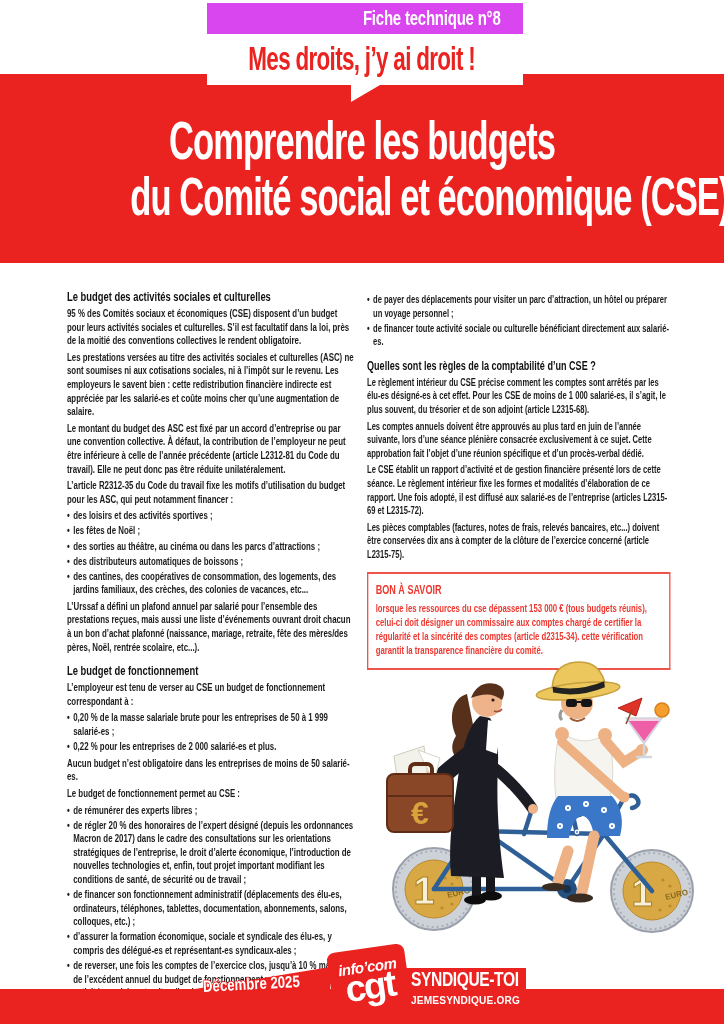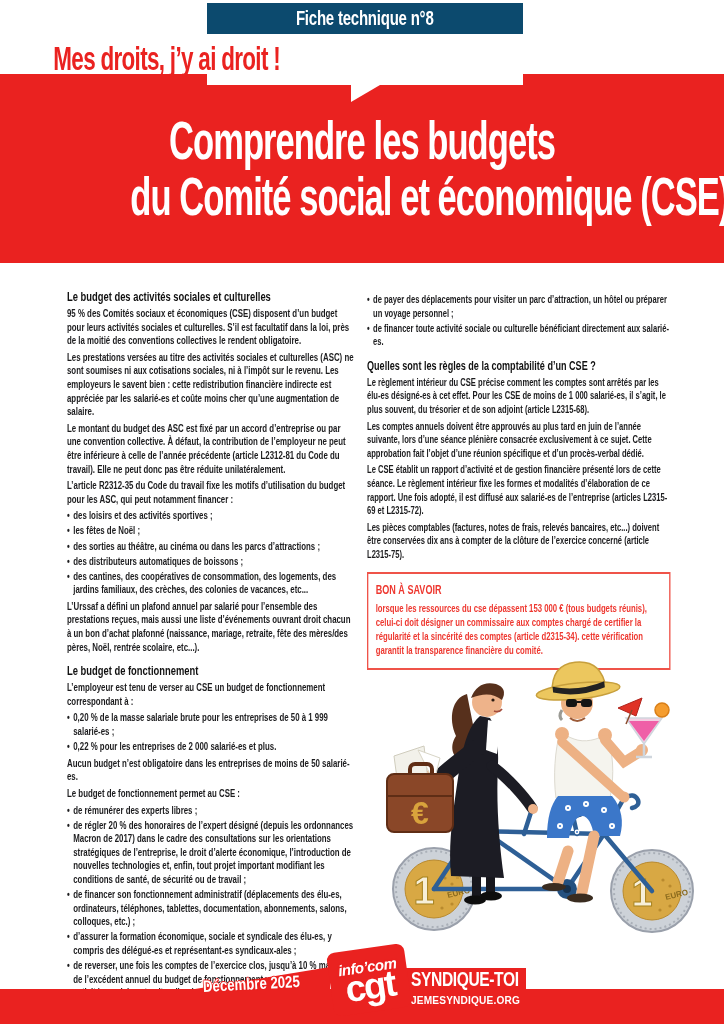--- a/index.html
+++ b/index.html
@@ -1,27 +1,27 @@
 <!DOCTYPE html>
 <html><head>
 <meta charset="utf-8">
 <style>
   html,body{margin:0;padding:0;background:#e9e9e9;}
   .page{position:relative;width:724px;height:1024px;background:#ffffff;overflow:hidden;
         font-family:"Liberation Sans", sans-serif;}
   
   .hero-bg{position:absolute;left:0;top:74px;width:724px;height:189px;background:#ea2220;}
-  .banner{position:absolute;left:207px;top:3px;width:316px;height:31px;background:#0c4a6e;
-          display:flex;align-items:center;justify-content:center;}
+  .banner{position:absolute;left:207px;top:3px;width:316px;height:31px;background:#d946ef;
+          display:flex;align-items:center;justify-content:flex-end;}
   .banner span{color:#ffffff;font-weight:bold;font-size:20px;white-space:nowrap;
                display:inline-block;transform:scaleX(.75);letter-spacing:-.3px;}
   .bubble-ext{position:absolute;left:207px;top:74px;width:316px;height:11px;background:#ffffff;}
   .bubble-tail{position:absolute;left:351px;top:85px;width:0;height:0;
                border-top:17px solid #ffffff;border-right:29px solid transparent;}
-  .tagline{position:absolute;left:0;top:40px;width:724px;}
+  .tagline{position:absolute;left:0;top:40px;width:724px;text-align:center;}
   .tagline span{color:#ea2220;font-weight:bold;font-size:33px;white-space:nowrap;
                 display:inline-block;transform:scaleX(.68);letter-spacing:-1px;}
   .hero-title{position:absolute;left:0;top:112px;width:724px;text-align:center;color:#ffffff;
               font-weight:bold;font-size:54px;line-height:56px;letter-spacing:-1.5px;
               transform:scaleX(.64);transform-origin:50% 0;white-space:nowrap;}
   
   .col{position:absolute;color:#1c1c1e;font-weight:bold;font-size:11.4px;line-height:13.6px;
        letter-spacing:0;transform-origin:0 0;}
   .col-left{left:67px;top:289px;width:418px;transform:scaleX(.69);}
   .col-right{left:367px;top:293px;width:455px;transform:scaleX(.667);}

